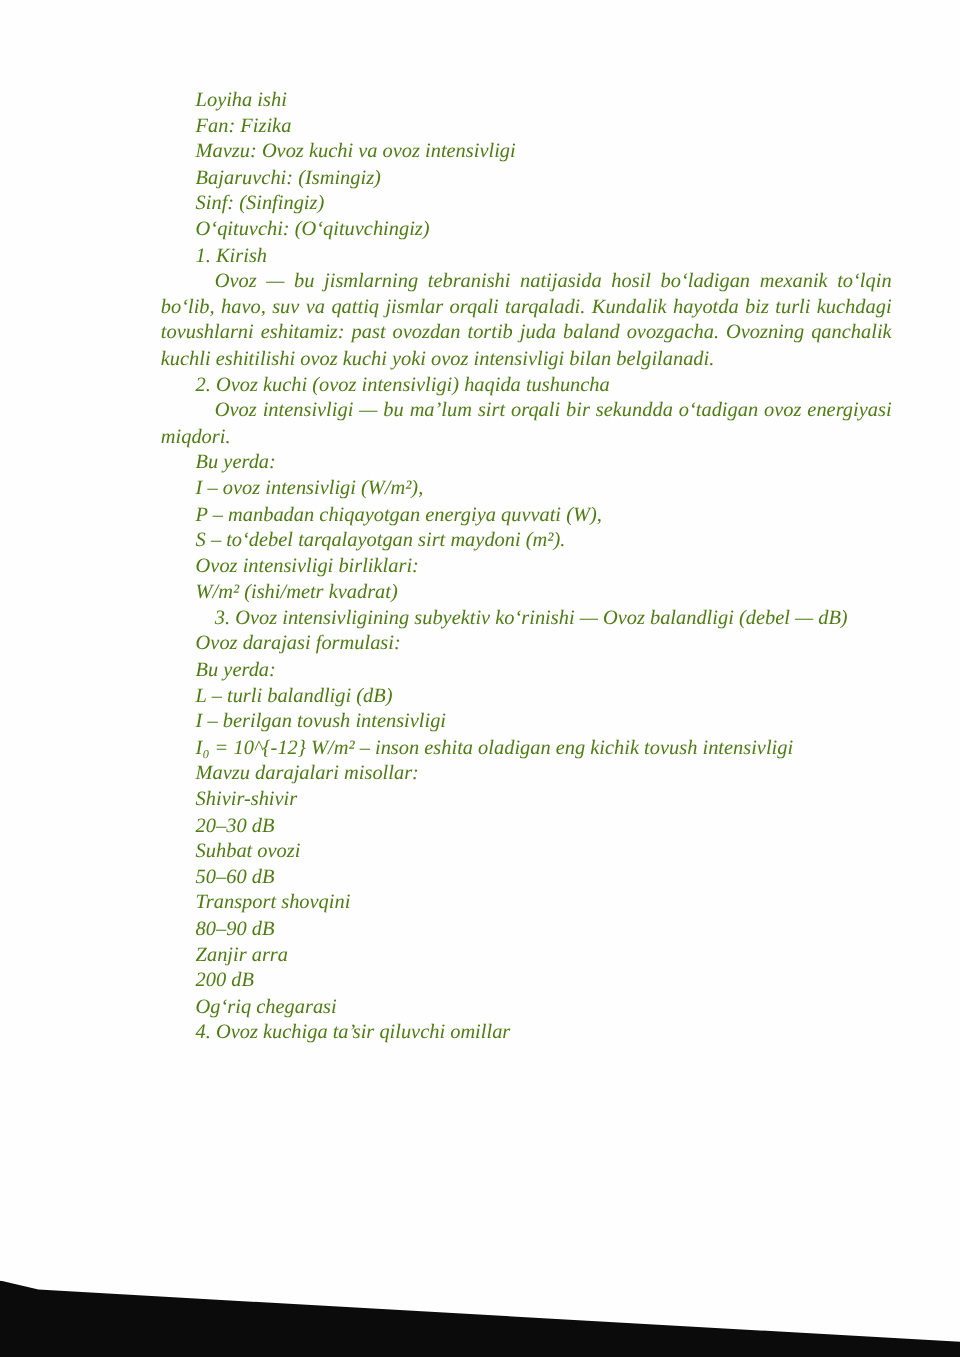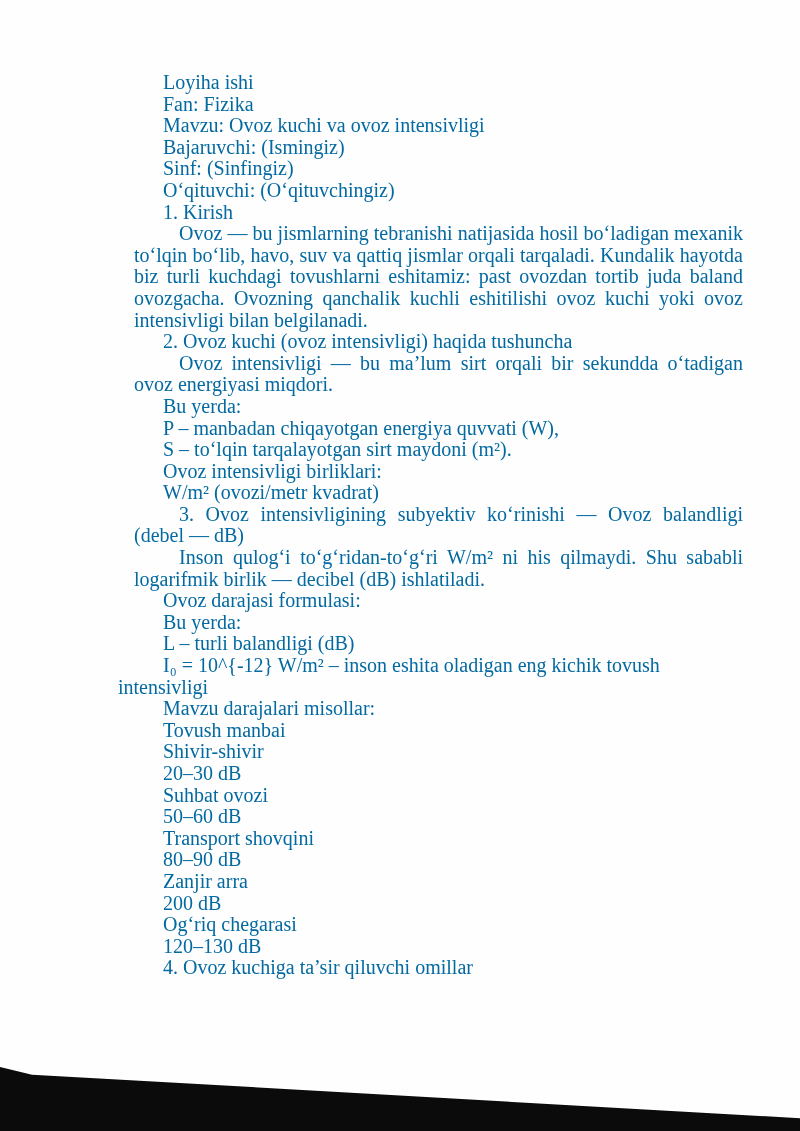--- a/index.html
+++ b/index.html
@@ -13,23 +13,24 @@
     height: 1131px;
     background: #fefefe;
     overflow: hidden;
     font-family: "Liberation Serif", "DejaVu Serif", serif;
   }
   .content {
     position: absolute;
     left: 118px;
     top: 72px;
     width: 625px;
-    font-size: 20px;
+    font-size: 17px;
     line-height: 21.6px;
-    color: #0369a1;
+    color: #4d7c0f;
+    font-style: italic;
   }
   .content p {
     margin: 0;
     padding: 0;
   }
   .line.indent {
     text-indent: 45px;
   }
   .line.justify {
     text-indent: 45px;
@@ -55,38 +56,37 @@
       <p class="line indent">Fan: Fizika</p>
       <p class="line indent">Mavzu: Ovoz kuchi va ovoz intensivligi</p>
       <p class="line indent">Bajaruvchi: (Ismingiz)</p>
       <p class="line indent">Sinf: (Sinfingiz)</p>
       <p class="line indent">O‘qituvchi: (O‘qituvchingiz)</p>
       <p class="line indent">1. Kirish</p>
       <p class="line justify">Ovoz — bu jismlarning tebranishi natijasida hosil bo‘ladigan mexanik to‘lqin bo‘lib, havo, suv va qattiq jismlar orqali tarqaladi. Kundalik hayotda biz turli kuchdagi tovushlarni eshitamiz: past ovozdan tortib juda baland ovozgacha. Ovozning qanchalik kuchli eshitilishi ovoz kuchi yoki ovoz intensivligi bilan belgilanadi.</p>
       <p class="line indent">2. Ovoz kuchi (ovoz intensivligi) haqida tushuncha</p>
       <p class="line justify">Ovoz intensivligi — bu ma’lum sirt orqali bir sekundda o‘tadigan ovoz energiyasi miqdori.</p>
       <p class="line indent">Bu yerda:</p>
+      <p class="line indent">I – ovoz intensivligi (W/m²),</p>
       <p class="line indent">P – manbadan chiqayotgan energiya quvvati (W),</p>
-      <p class="line indent">S – to‘lqin tarqalayotgan sirt maydoni (m²).</p>
+      <p class="line indent">S – to‘debel tarqalayotgan sirt maydoni (m²).</p>
       <p class="line indent">Ovoz intensivligi birliklari:</p>
-      <p class="line indent">W/m² (ovozi/metr kvadrat)</p>
+      <p class="line indent">W/m² (ishi/metr kvadrat)</p>
       <p class="line justify">3. Ovoz intensivligining subyektiv ko‘rinishi — Ovoz balandligi (debel — dB)</p>
-      <p class="line justify">Inson qulog‘i to‘g‘ridan-to‘g‘ri W/m² ni his qilmaydi. Shu sababli logarifmik birlik — decibel (dB) ishlatiladi.</p>
       <p class="line indent">Ovoz darajasi formulasi:</p>
       <p class="line indent">Bu yerda:</p>
       <p class="line indent">L – turli balandligi (dB)</p>
+      <p class="line indent">I – berilgan tovush intensivligi</p>
       <p class="line indent">I₀ = 10^{-12}  W/m² – inson eshita oladigan eng kichik tovush intensivligi</p>
       <p class="line indent">Mavzu darajalari misollar:</p>
-      <p class="line indent">Tovush manbai</p>
       <p class="line indent">Shivir-shivir</p>
       <p class="line indent">20–30 dB</p>
       <p class="line indent">Suhbat ovozi</p>
       <p class="line indent">50–60 dB</p>
       <p class="line indent">Transport shovqini</p>
       <p class="line indent">80–90 dB</p>
       <p class="line indent">Zanjir arra</p>
       <p class="line indent">200 dB</p>
       <p class="line indent">Og‘riq chegarasi</p>
-      <p class="line indent">120–130 dB</p>
       <p class="line indent">4. Ovoz kuchiga ta’sir qiluvchi omillar</p>
     </div>
   <div class="scan-shadow"></div>
 </div>
 
 </body></html>

